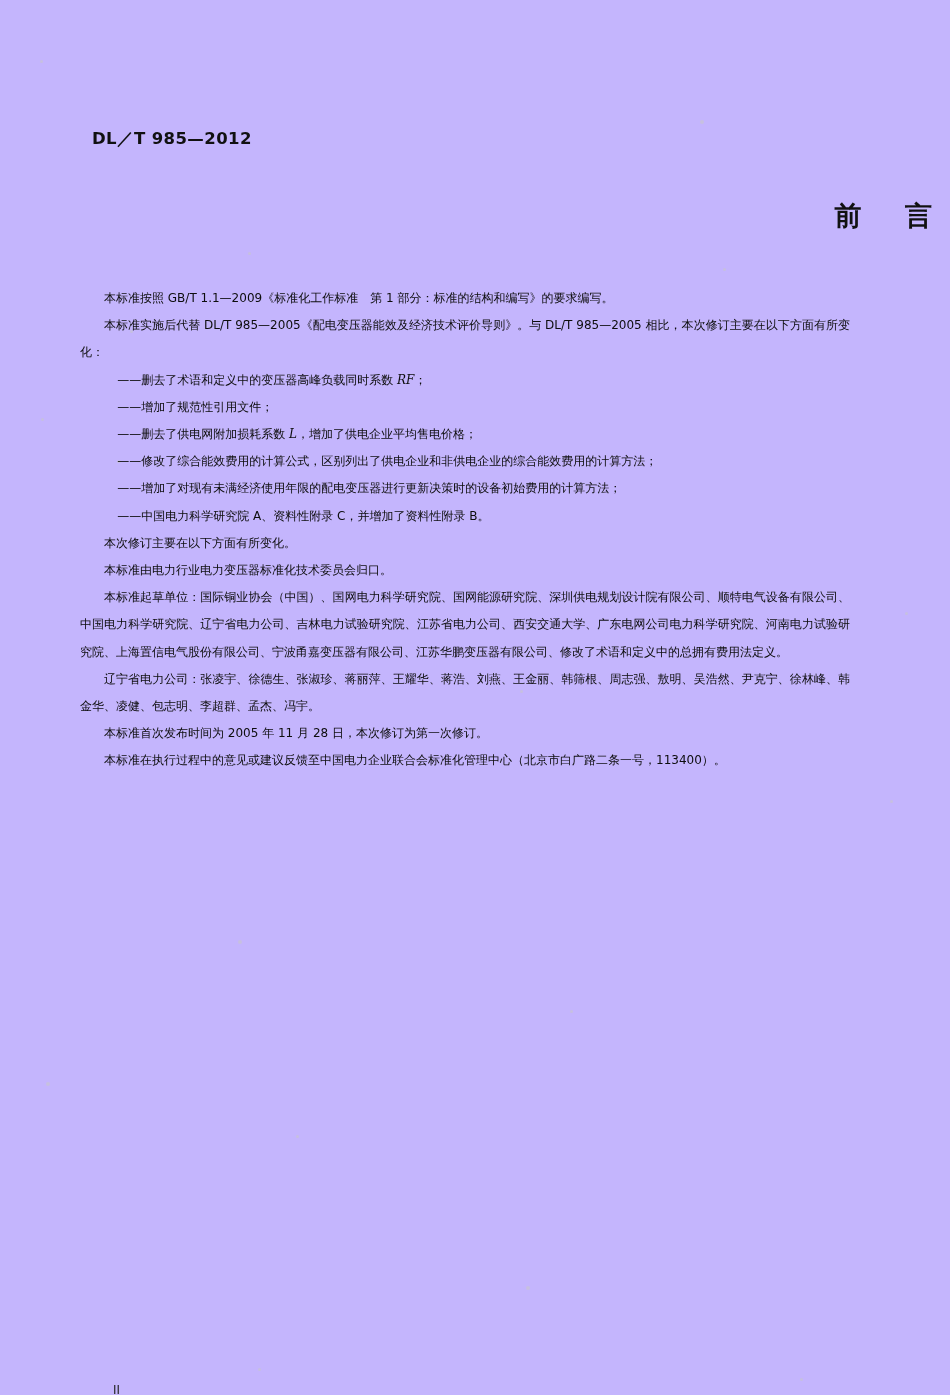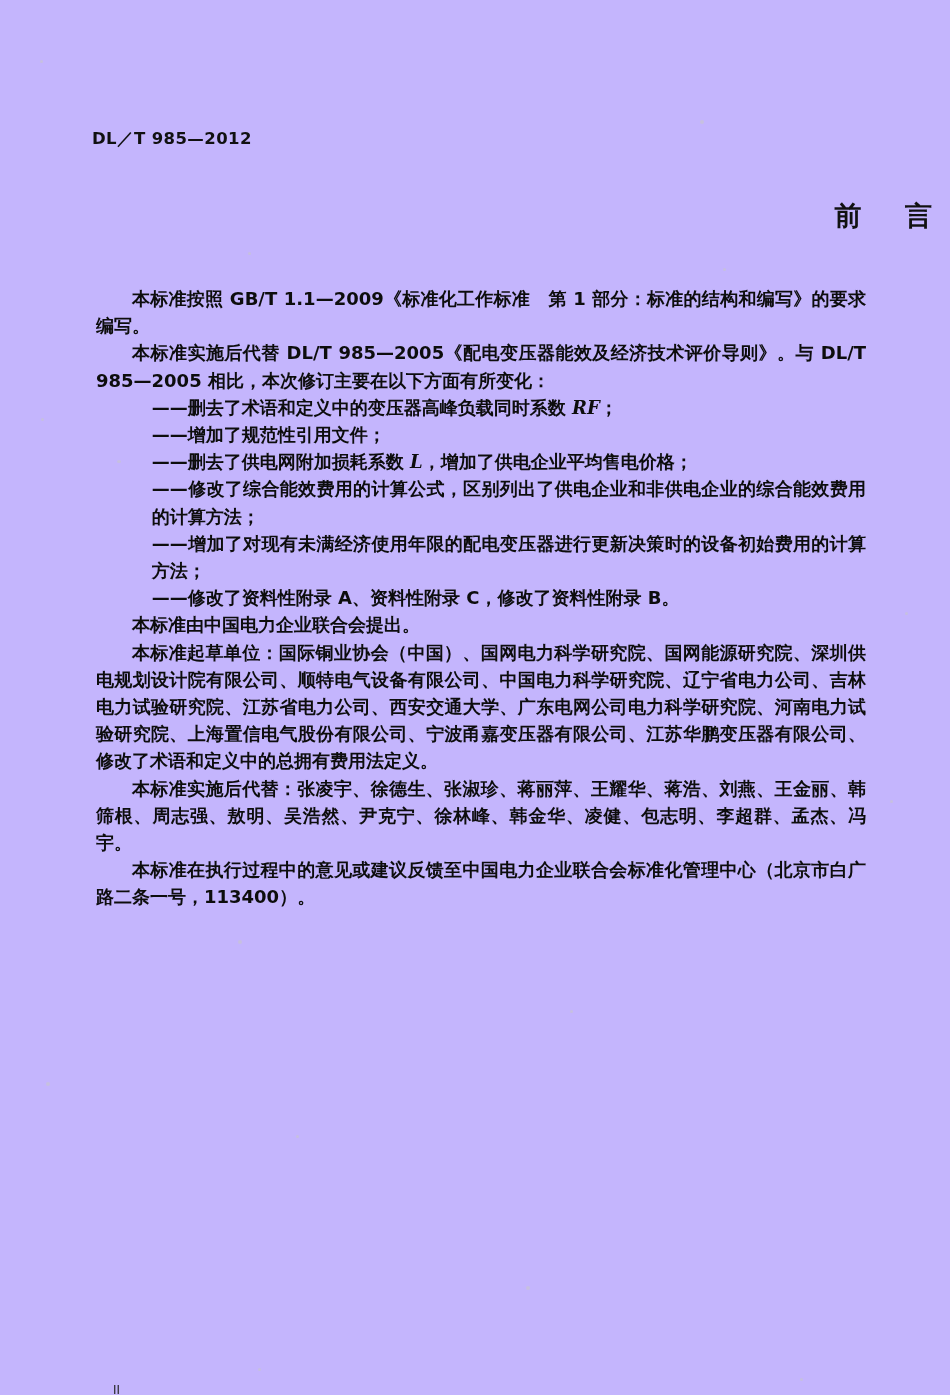--- a/index.html
+++ b/index.html
@@ -42,28 +42,27 @@
     font-family: Liberation Sans, sans-serif;
     font-weight: bold;
     font-size: 27px;
     color: #111;
     letter-spacing: 18px;
     text-indent: 18px;
   }
   .body-block {
     position: absolute;
     top: 285px;
-    left: 96px;
+    left: 80px;
     width: 770px;
     font-family: "DejaVu Sans", "Liberation Sans", sans-serif;
-    font-size: 18px;
+    font-size: 12px;
     line-height: 27.2px;
     color: #0d0d0d;
     text-align: justify;
-    font-weight: bold;
   }
   .p {
     margin: 0;
     text-indent: 2em;
   }
   .dash {
     margin: 0;
     padding-left: 3.1em;
     text-indent: 0;
   }
@@ -108,21 +107,23 @@
   <div class="title">前   言</div>
 
   <div class="body-block">
     <p class="p">本标准按照 GB/T 1.1—2009《标准化工作标准　第 1 部分：标准的结构和编写》的要求编写。</p>
     <p class="p">本标准实施后代替 DL/T 985—2005《配电变压器能效及经济技术评价导则》。与 DL/T 985—2005 相比，本次修订主要在以下方面有所变化：</p>
     <p class="dash">——删去了术语和定义中的变压器高峰负载同时系数 <em class="it">RF</em>；</p>
     <p class="dash">——增加了规范性引用文件；</p>
     <p class="dash">——删去了供电网附加损耗系数 <em class="it">L</em>，增加了供电企业平均售电价格；</p>
     <p class="dash">——修改了综合能效费用的计算公式，区别列出了供电企业和非供电企业的综合能效费用的计算方法；</p>
     <p class="dash">——增加了对现有未满经济使用年限的配电变压器进行更新决策时的设备初始费用的计算方法；</p>
-    <p class="dash">——修改了资料性附录 A、资料性附录 C，修改了资料性附录 B。</p>
-    <p class="p">本标准由中国电力企业联合会提出。</p>
+    <p class="dash">——中国电力科学研究院 A、资料性附录 C，并增加了资料性附录 B。</p>
+    <p class="p">本次修订主要在以下方面有所变化。</p>
+    <p class="p">本标准由电力行业电力变压器标准化技术委员会归口。</p>
     <p class="p">本标准起草单位：国际铜业协会（中国）、国网电力科学研究院、国网能源研究院、深圳供电规划设计院有限公司、顺特电气设备有限公司、中国电力科学研究院、辽宁省电力公司、吉林电力试验研究院、江苏省电力公司、西安交通大学、广东电网公司电力科学研究院、河南电力试验研究院、上海置信电气股份有限公司、宁波甬嘉变压器有限公司、江苏华鹏变压器有限公司、修改了术语和定义中的总拥有费用法定义。</p>
-    <p class="p">本标准实施后代替：张凌宇、徐德生、张淑珍、蒋丽萍、王耀华、蒋浩、刘燕、王金丽、韩筛根、周志强、敖明、吴浩然、尹克宁、徐林峰、韩金华、凌健、包志明、李超群、孟杰、冯宇。</p>
+    <p class="p">辽宁省电力公司：张凌宇、徐德生、张淑珍、蒋丽萍、王耀华、蒋浩、刘燕、王金丽、韩筛根、周志强、敖明、吴浩然、尹克宁、徐林峰、韩金华、凌健、包志明、李超群、孟杰、冯宇。</p>
+    <p class="p">本标准首次发布时间为 2005 年 11 月 28 日，本次修订为第一次修订。</p>
     <p class="p">本标准在执行过程中的意见或建议反馈至中国电力企业联合会标准化管理中心（北京市白广路二条一号，113400）。</p>
   </div>
 
   <div class="footer">II</div>
 </div>
 
 </body></html>

